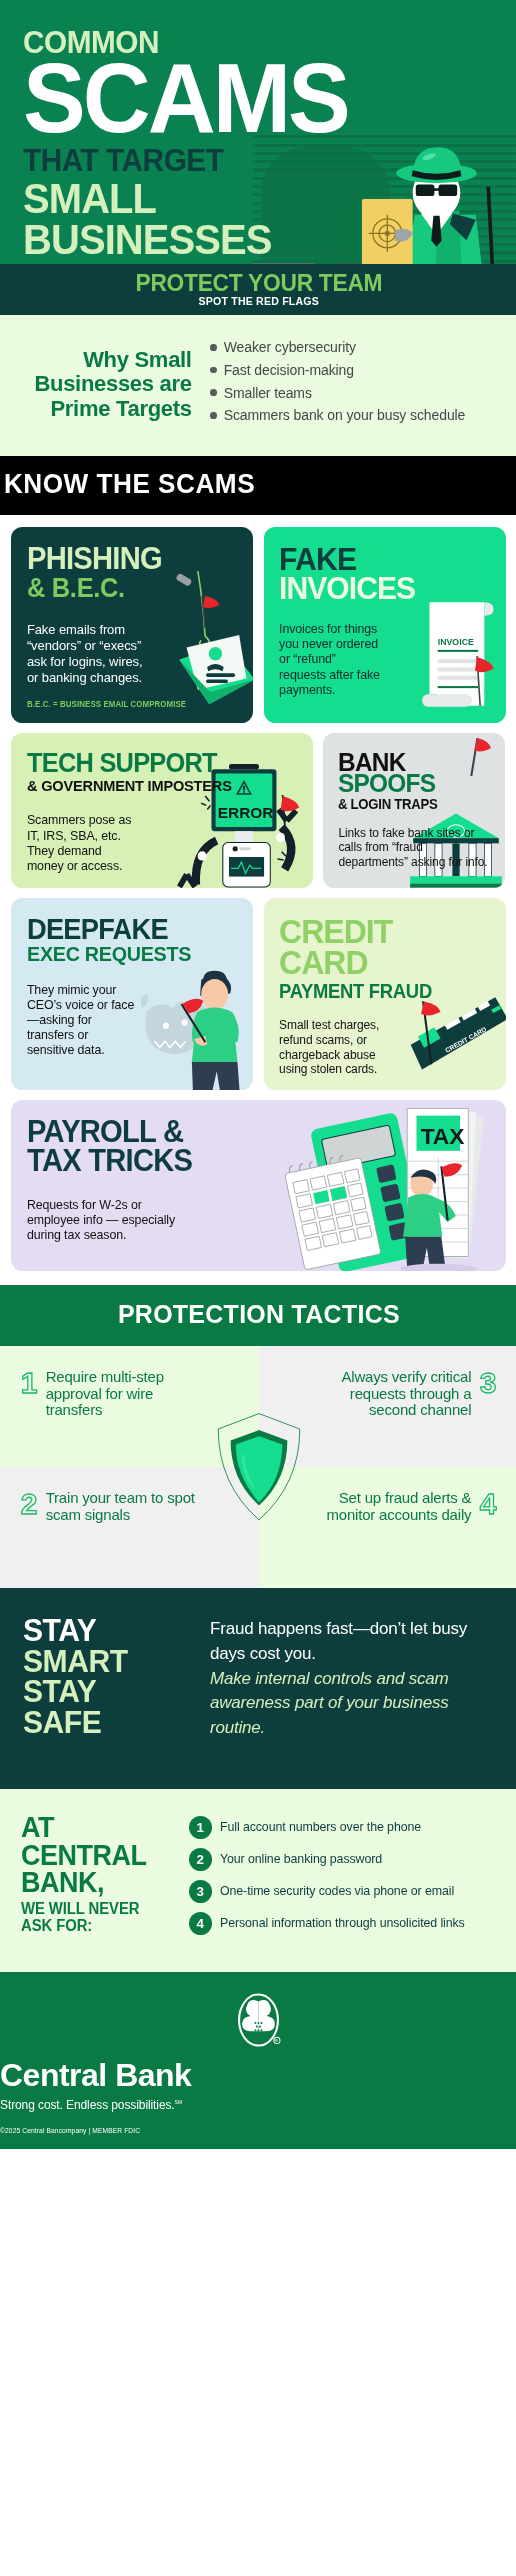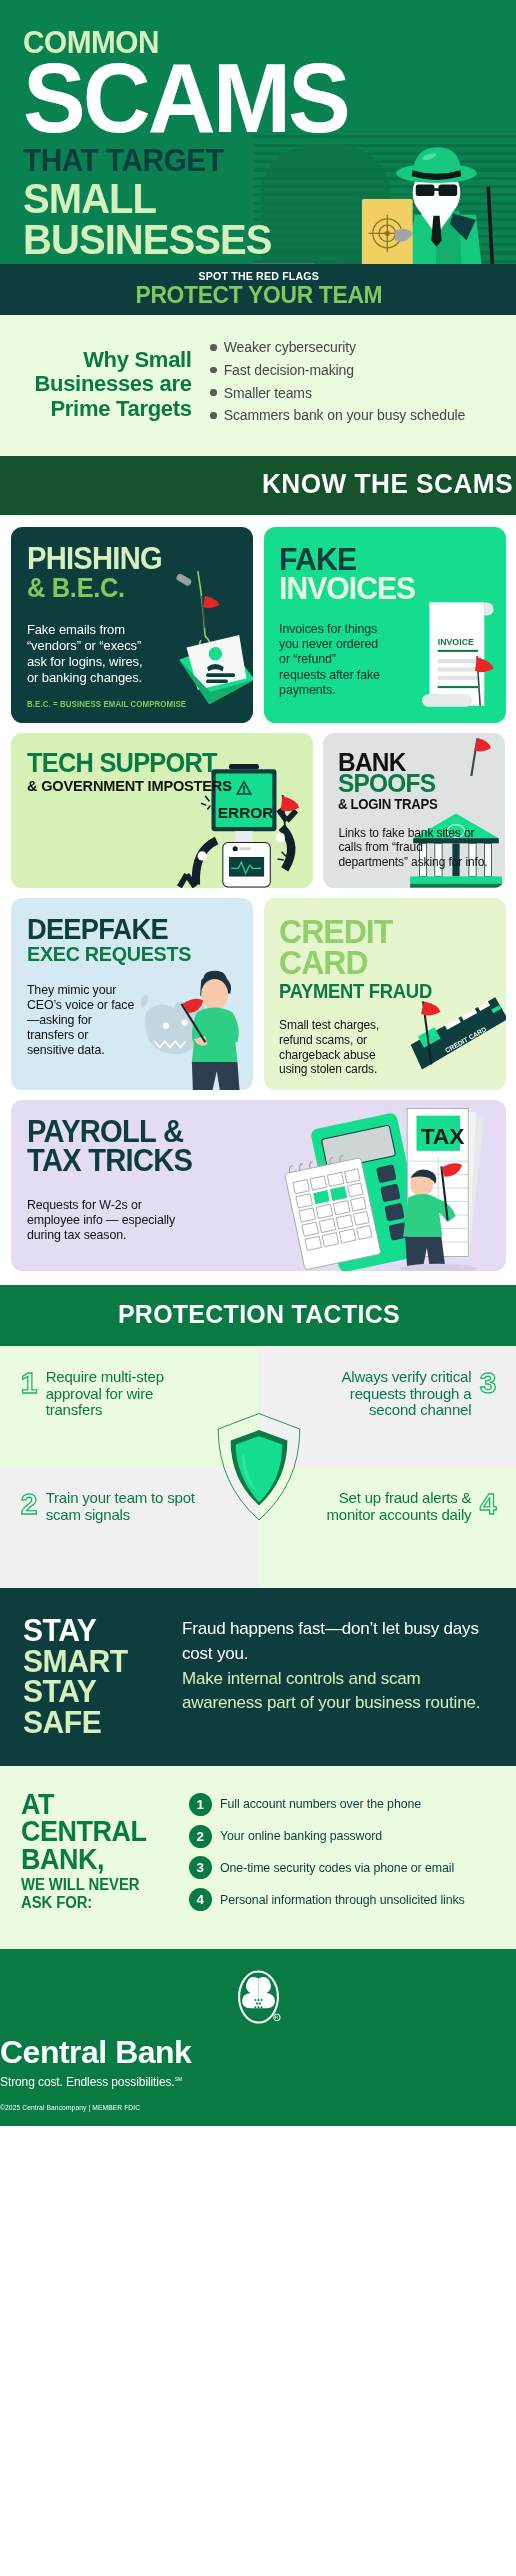--- a/index.html
+++ b/index.html
@@ -82,21 +82,21 @@
   .why-dot{
     width:6.7px;height:6.7px;border-radius:50%;background:#5a5a5a;
     flex:0 0 6.7px; margin-top:4.7px;
   }
   .why-li span{
     color:#474747; font-size:14px; line-height:1.28; font-weight:normal;
     letter-spacing:-0.1px;
   }
 
   
-  .band-know{background:#14532d; text-align:right; padding:13.4px 0 14.5px;}
+  .band-know{background:#000000; text-align:left; padding:13.4px 0 14.5px;}
   .band-know h2{
     color:#fff; font-weight:bold; font-size:27px; letter-spacing:0.5px;
     transform:scaleX(.97); display:inline-block;
   }
 
   
   .cards{padding:12.4px 11.4px 0 11.4px;}
   .row{display:flex; gap:10.3px; margin-bottom:10.3px; align-items:stretch;}
   .card{
     border-radius:11.4px; position:relative; overflow:hidden;
@@ -201,30 +201,30 @@
     color:#0a7a45;font-size:15px;line-height:1.12;font-weight:normal;
     letter-spacing:-0.2px;max-width:150px;
   }
   .q-right .q-txt{text-align:right;}
   .shield{
     position:absolute;left:50%;top:50%;transform:translate(-50%,-50%);
     width:88px;height:111px;z-index:4;
   }
 
   
-  .stay{background:#0d3d3d;display:flex;padding:27px 23px 28px 23px;gap:4px;}
+  .stay{background:#0d3d3d;display:flex;padding:27px 23px 48px 23px;gap:32px;}
   .stay-left{
     color:#ffffff;font-weight:bold;font-size:32px;line-height:.96;
     letter-spacing:-0.5px;flex:0 0 155px;transform:scaleX(.94);transform-origin:left;
   }
   .stay-left .l2,.stay-left .l3{color:#d6f0bd;}
   .stay-right{flex:1;padding-top:2.1px;}
   .stay-right p{font-size:17px;line-height:1.46;letter-spacing:-0.2px;}
   .sr-white{color:#ffffff;}
-  .sr-green{color:#d6f0bd;}
+  .sr-green{color:#d6f0bd;font-style:italic;}
 
   
   .never{background:#eafbe0;display:flex;padding:25px 20.7px 29px 20.7px;gap:18px;}
   .never-left{flex:0 0 150px;}
   .never-left .n1{
     color:#0a7a45;font-weight:bold;font-size:29px;line-height:.95;
     letter-spacing:-0.5px;transform:scaleX(.93);transform-origin:left;
   }
   .never-left .n2{
     color:#0a7a45;font-weight:bold;font-size:16px;line-height:1.08;
@@ -308,22 +308,22 @@
       <ellipse cx="178" cy="38" rx="14" ry="5" fill="#4fe0a6" transform="rotate(-18 178 38)"></ellipse>
     </svg>
 
     <svg class="hero-flag" viewBox="0 0 60 80">
       <line x1="14" y1="78" x2="28" y2="6" stroke="#3b4447" stroke-width="4"></line>
       <path d="M28 6 q26 6 30 20 q-22 10 -36 4 Z" fill="#e8252a"></path>
     </svg>
   </section>
 
   <section class="band-spot">
+    <div><span class="spot-big">PROTECT YOUR TEAM</span></div>
     <div><span class="spot-small">SPOT THE RED FLAGS</span></div>
-    <div><span class="spot-big">PROTECT YOUR TEAM</span></div>
   </section>
 
   <section class="why">
     <div class="why-title">Why Small Businesses are Prime Targets</div>
     <div class="why-list">
       <div class="why-li">
         <span class="why-dot"></span>
         <span>Weaker cybersecurity</span>
       </div>
       <div class="why-li">
@@ -418,20 +418,21 @@
           <rect x="124" y="167" width="22" height="6" rx="3" fill="#cfd4d5"></rect>
 
           <path d="M58 68 l8 10 M50 82 l10 4 M62 94 l6 -8" stroke="#13202a" stroke-width="3"></path>
           <path d="M206 176 l10 10 M198 190 l12 2" stroke="#13202a" stroke-width="3"></path>
 
           <line x1="214" y1="150" x2="208" y2="66" stroke="#13202a" stroke-width="3.5"></line>
           <path d="M208 68 q28 8 32 22 q-22 12 -36 4 Z" fill="#e8252a"></path>
         </svg>
         <h3>TECH SUPPORT</h3>
         <h4>&amp; GOVERNMENT IMPOSTERS</h4>
+        <p>Scammers pose as IT, IRS, SBA, etc. They demand money or access.</p>
       </div>
 
       <div class="card c-grey card-bank">
         <svg class="bank-flag" viewBox="0 0 55 80">
           <line x1="16" y1="78" x2="28" y2="4" stroke="#3b4447" stroke-width="4"></line>
           <path d="M28 4 q24 6 26 20 q-20 10 -32 4 Z" fill="#e8252a"></path>
         </svg>
         <svg class="bank-art" viewBox="0 0 190 150">
           <path d="M95 6 L178 54 L12 54 Z" fill="#14dd8f"></path>
           <ellipse cx="95" cy="40" rx="17" ry="12" fill="none" stroke="#ffffff" stroke-width="2"></ellipse>

